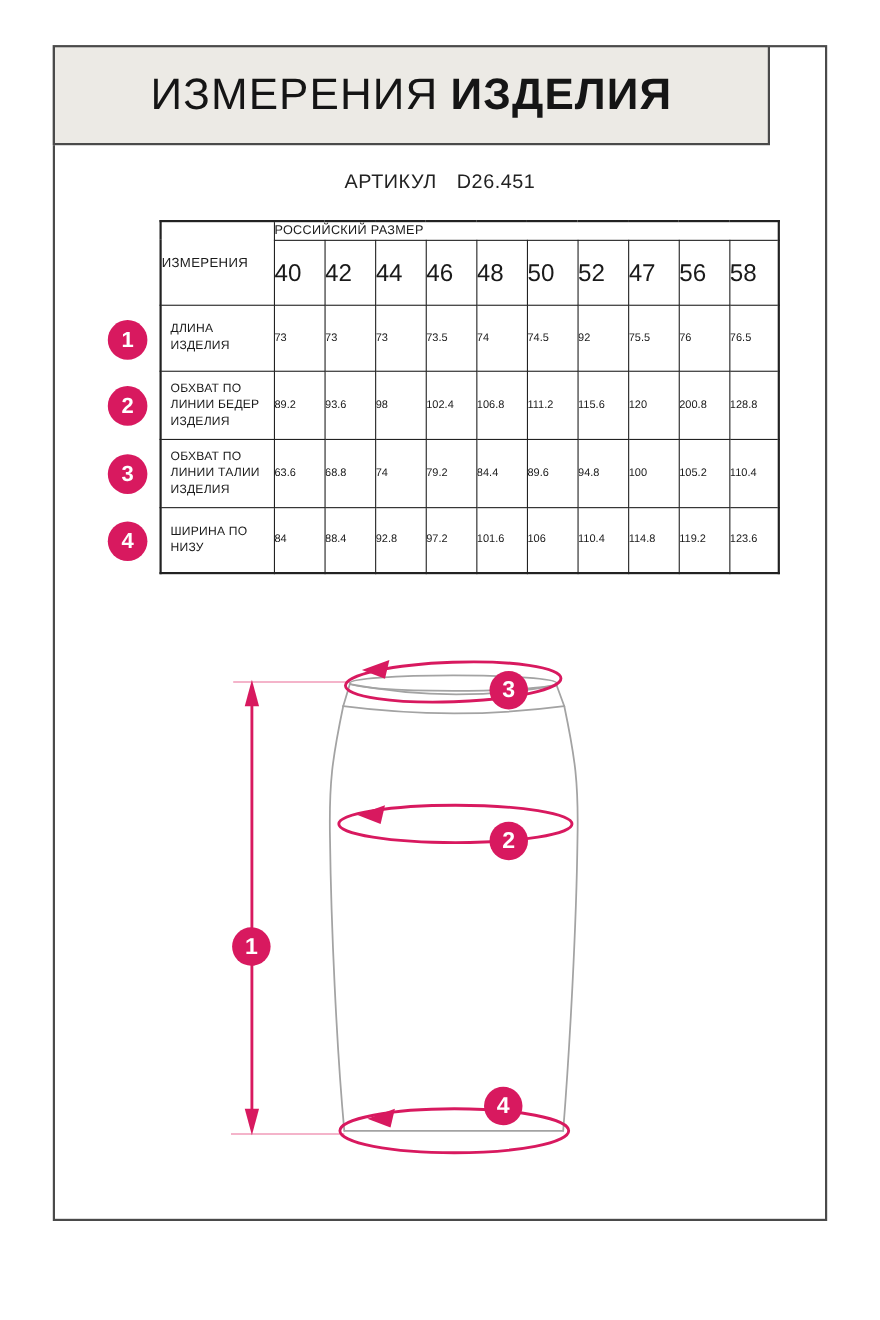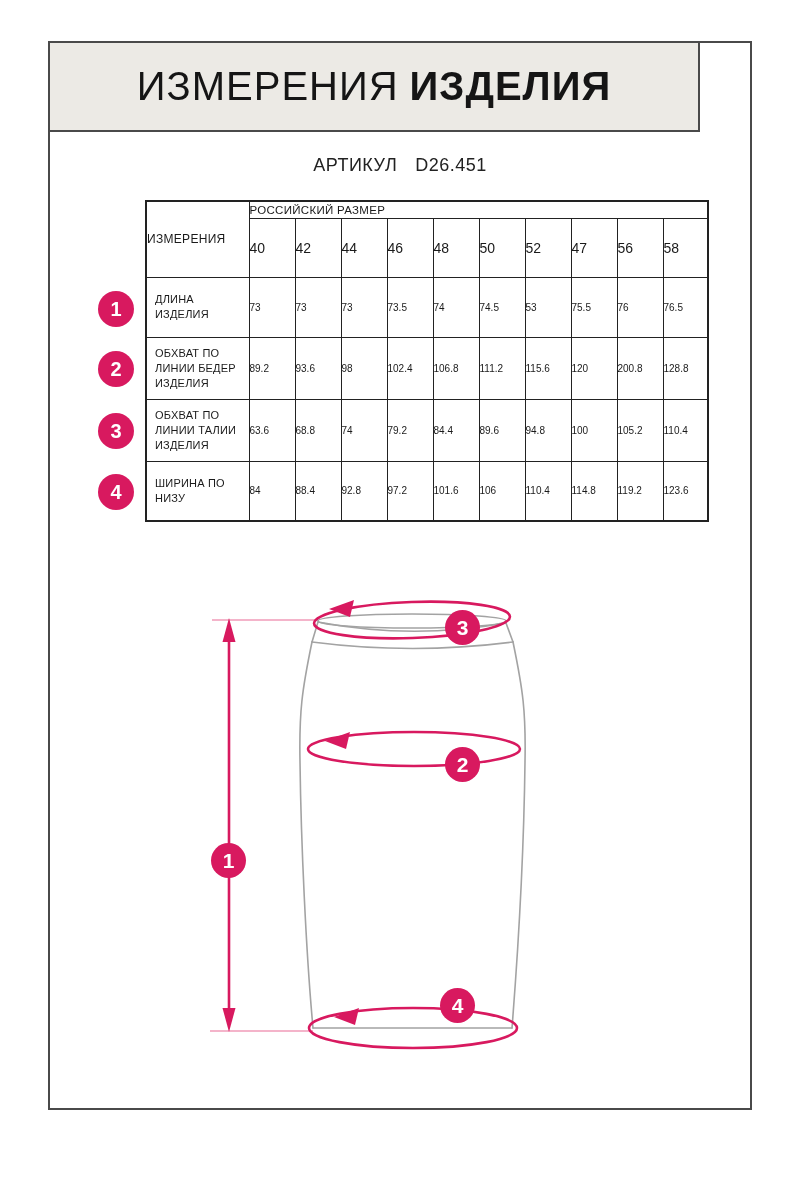--- a/index.html
+++ b/index.html
@@ -37,21 +37,21 @@
     position:absolute;left:145px;top:200px;width:562px;
     border-collapse:collapse;table-layout:fixed;
     border:2px solid #222;
   }
   table.size-table td,table.size-table th{
     border:1px solid #222;text-align:left;vertical-align:middle;
     font-weight:normal;overflow:hidden;
   }
   .th-group{height:17px;font-size:11.5px;letter-spacing:0.3px;}
   .th-meas{font-size:12px;letter-spacing:0.3px;}
-  .th-size{height:59px;font-size:14px;font-weight:bold;}
+  .th-size{height:59px;font-size:22px;font-weight:bold;}
   .td-label{font-size:11px;line-height:15px;padding:6px 8px;letter-spacing:0.2px;}
   .td-val{font-size:10px;}
   tr.r-h60 td{height:60px;}
   tr.r-h62 td{height:62px;}
   .badge{
     position:absolute;width:36px;height:36px;border-radius:50%;
     background:var(--accent);color:#fff;font-weight:bold;
     display:flex;align-items:center;justify-content:center;z-index:5;
   }
   .badge-table{font-size:20px;}
@@ -117,21 +117,21 @@
       <th class="th-size">58</th>
     </tr>
     <tr class="r-h60">
       <td class="td-label">ДЛИНА ИЗДЕЛИЯ</td>
       <td class="td-val">73</td>
       <td class="td-val">73</td>
       <td class="td-val">73</td>
       <td class="td-val">73.5</td>
       <td class="td-val">74</td>
       <td class="td-val">74.5</td>
-      <td class="td-val">53</td>
+      <td class="td-val">92</td>
       <td class="td-val">75.5</td>
       <td class="td-val">76</td>
       <td class="td-val">76.5</td>
     </tr>
     <tr class="r-h62">
       <td class="td-label">ОБХВАТ ПО ЛИНИИ БЕДЕР ИЗДЕЛИЯ</td>
       <td class="td-val">89.2</td>
       <td class="td-val">93.6</td>
       <td class="td-val">98</td>
       <td class="td-val">102.4</td>

